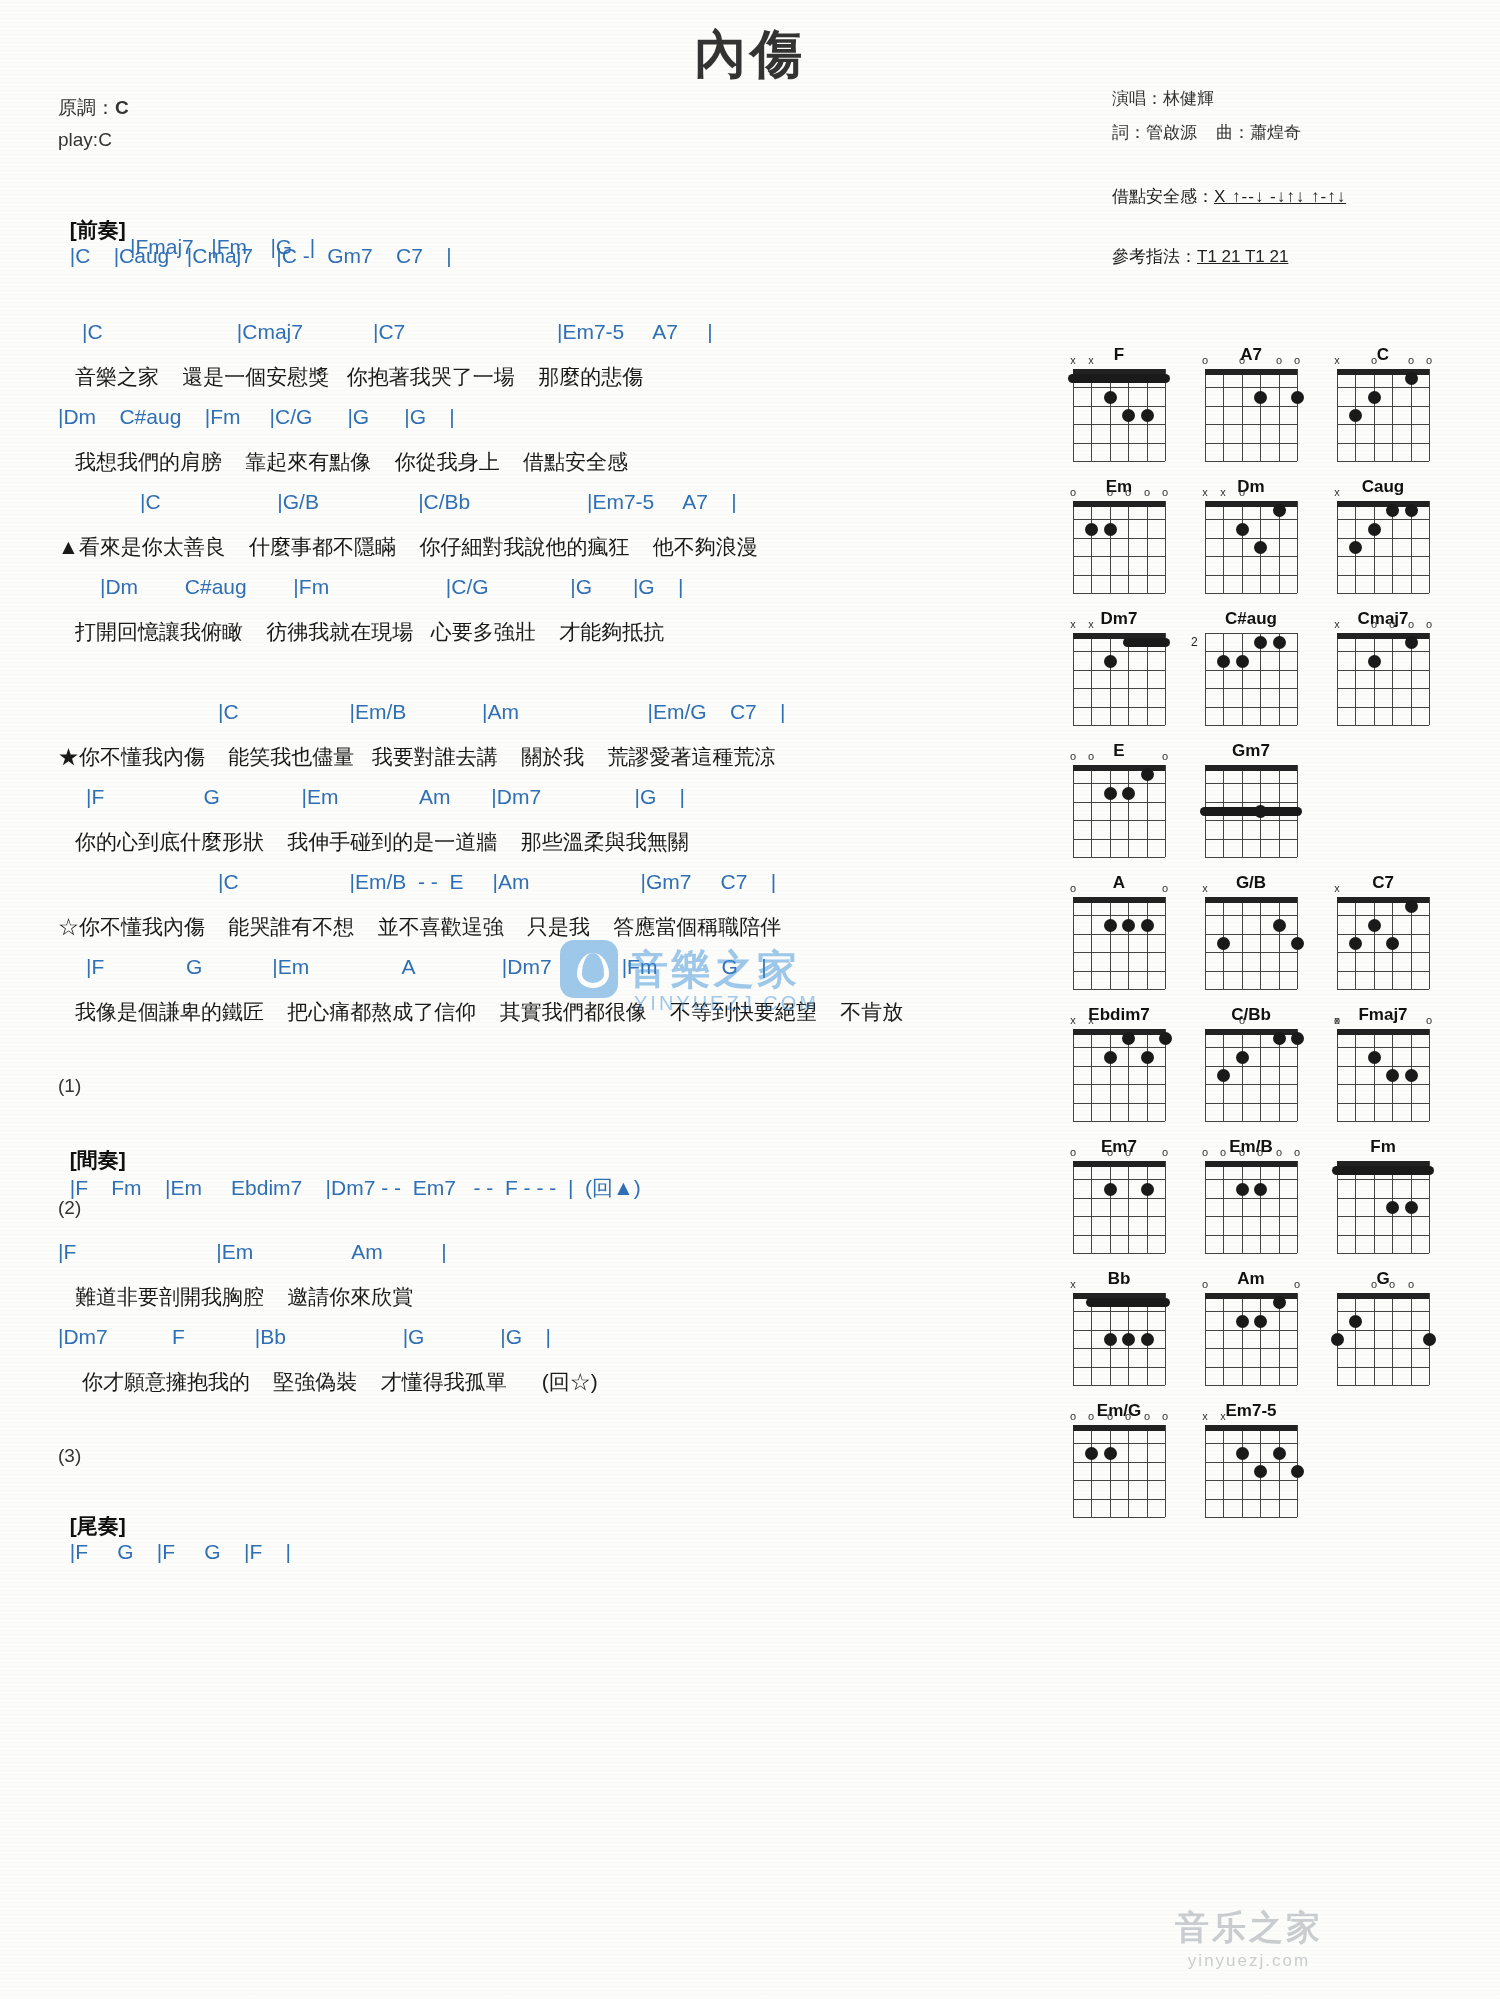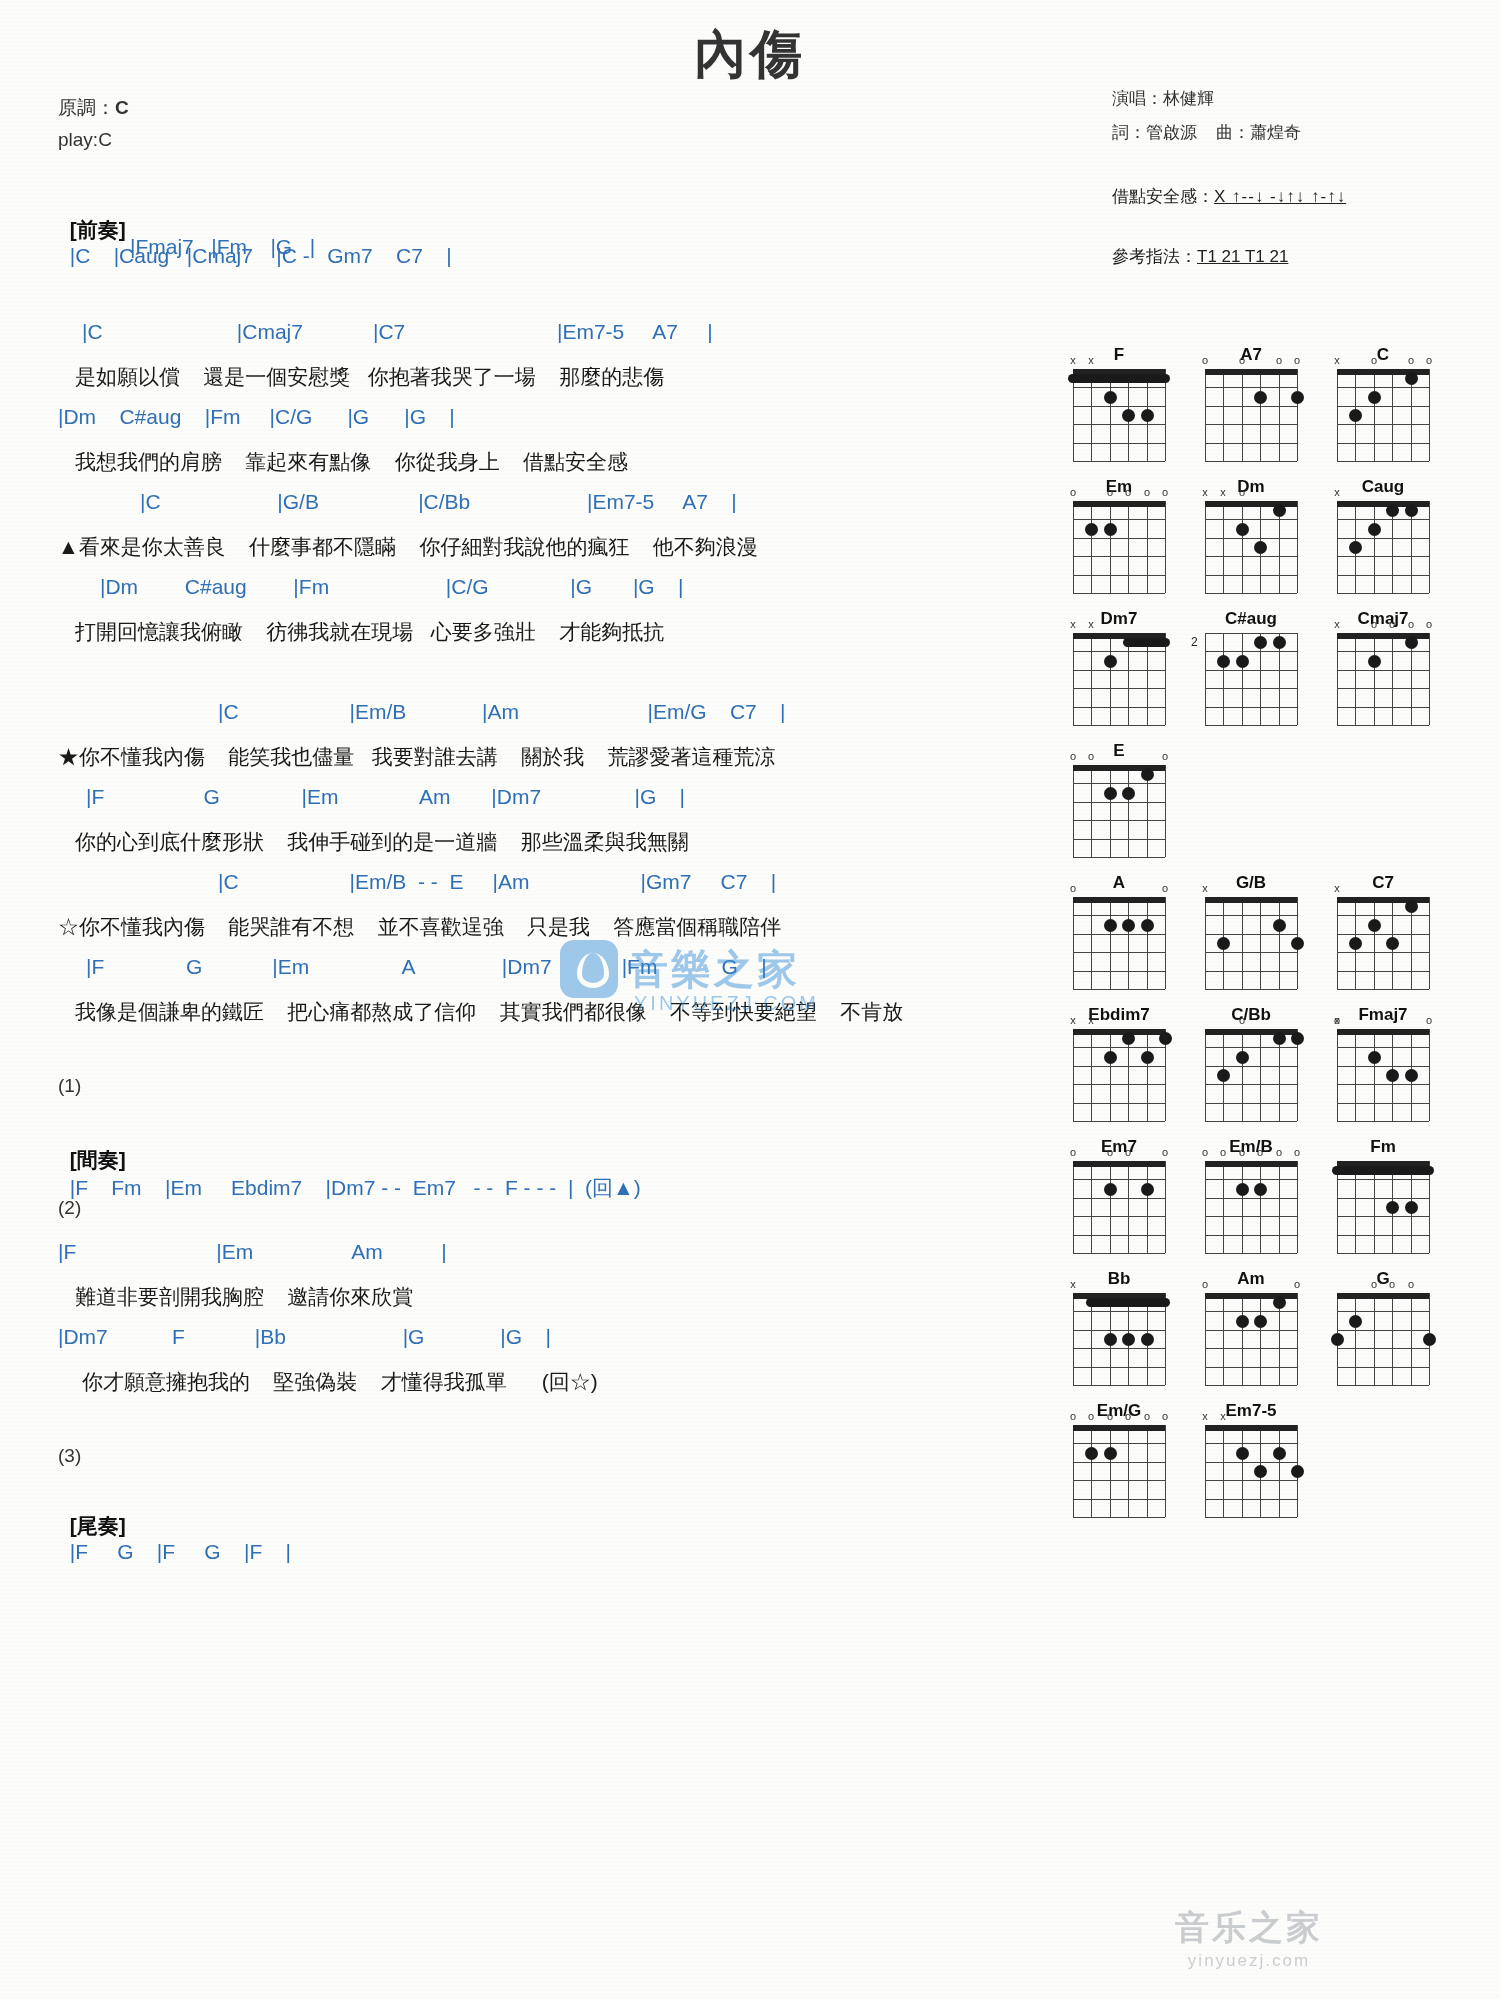--- a/index.html
+++ b/index.html
@@ -84,21 +84,21 @@
   <span class="lbl">參考指法：</span><span class="pat u">T1 21 T1 21</span>
 </div>
 
 <div class="chordline" style="left:58px;top:192px;">
   <span class="secmark">[前奏]</span>
   <span>|C    |Caug   |Cmaj7    |C -   Gm7    C7    |</span>
 </div>
 <div class="chordline" style="left:130px;top:235px;">|Fmaj7   |Fm    |G   |</div>
 
 <div class="chordline" style="left:82px;top:320px;">|C                       |Cmaj7            |C7                          |Em7-5     A7     |</div>
-<div class="lyricline" style="left:75px;top:363px;">是如願以償    還是一個安慰獎   你抱著我哭了一場    那麼的悲傷</div>
+<div class="lyricline" style="left:75px;top:363px;">音樂之家    還是一個安慰獎   你抱著我哭了一場    那麼的悲傷</div>
 <div class="chordline" style="left:58px;top:405px;">|Dm    C#aug    |Fm     |C/G      |G      |G    |</div>
 <div class="lyricline" style="left:75px;top:448px;">我想我們的肩膀    靠起來有點像    你從我身上    借點安全感</div>
 
 <div class="chordline" style="left:140px;top:490px;">|C                    |G/B                 |C/Bb                    |Em7-5     A7    |</div>
 <div class="lyricline" style="left:58px;top:533px;">▲看來是你太善良    什麼事都不隱瞞    你仔細對我說他的瘋狂    他不夠浪漫</div>
 <div class="chordline" style="left:100px;top:575px;">|Dm        C#aug        |Fm                    |C/G              |G       |G    |</div>
 <div class="lyricline" style="left:75px;top:618px;">打開回憶讓我俯瞰    彷彿我就在現場   心要多強壯    才能夠抵抗</div>
 
 <div class="chordline" style="left:218px;top:700px;">|C                   |Em/B             |Am                      |Em/G    C7    |</div>
 <div class="lyricline" style="left:58px;top:743px;">★你不懂我內傷    能笑我也儘量   我要對誰去講    關於我    荒謬愛著這種荒涼</div>
@@ -376,20 +376,40 @@
           <div class="sl" style="left:92px;"></div>
           <div class="nut"></div>
           <div class="omark" style="left:0px;">o</div>
           <div class="omark" style="left:18px;">o</div>
           <div class="omark" style="left:92px;">o</div>
           <div class="dot" style="left:31px;top:22px;"></div>
           <div class="dot" style="left:49px;top:22px;"></div>
           <div class="dot" style="left:68px;top:3px;"></div>
         </div>
       </div>
+      <div class="dg">
+        <div class="nm">Gm7</div>
+        <div class="grid">
+          <div class="fl" style="top:0px;"></div>
+          <div class="fl" style="top:18px;"></div>
+          <div class="fl" style="top:37px;"></div>
+          <div class="fl" style="top:55px;"></div>
+          <div class="fl" style="top:74px;"></div>
+          <div class="fl" style="top:92px;"></div>
+          <div class="sl" style="left:0px;"></div>
+          <div class="sl" style="left:18px;"></div>
+          <div class="sl" style="left:37px;"></div>
+          <div class="sl" style="left:55px;"></div>
+          <div class="sl" style="left:74px;"></div>
+          <div class="sl" style="left:92px;"></div>
+          <div class="nut"></div>
+          <div class="barre" style="left:-5px;width:102px;top:42px;"></div>
+          <div class="dot" style="left:49px;top:40px;"></div>
+        </div>
+      </div>
     </div>
     <div class="drow">
       <div class="dg">
         <div class="nm">A</div>
         <div class="grid">
           <div class="fl" style="top:0px;"></div>
           <div class="fl" style="top:18px;"></div>
           <div class="fl" style="top:37px;"></div>
           <div class="fl" style="top:55px;"></div>
           <div class="fl" style="top:74px;"></div>

